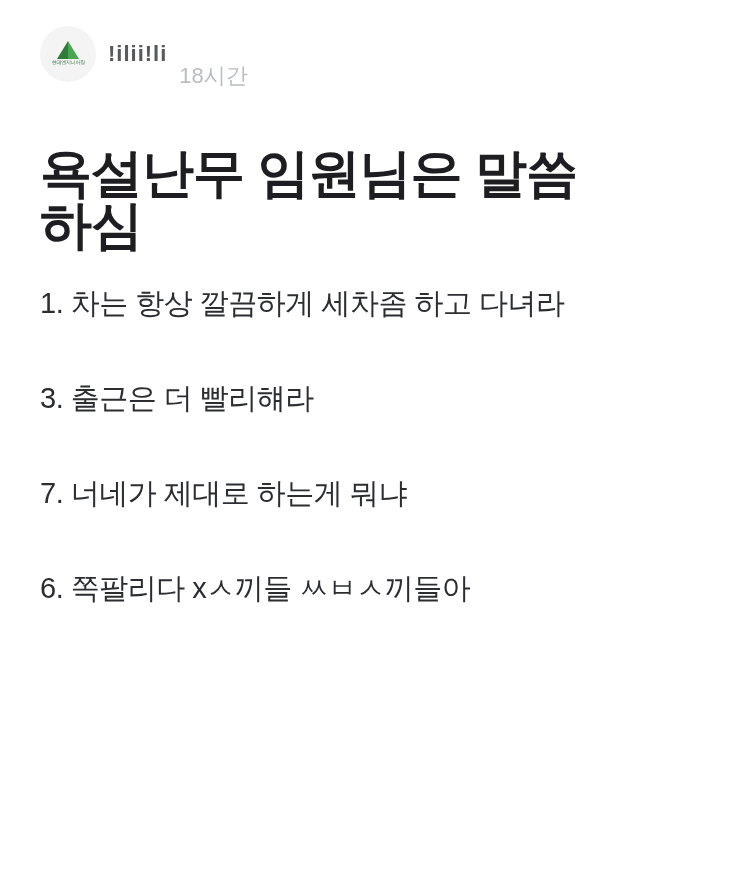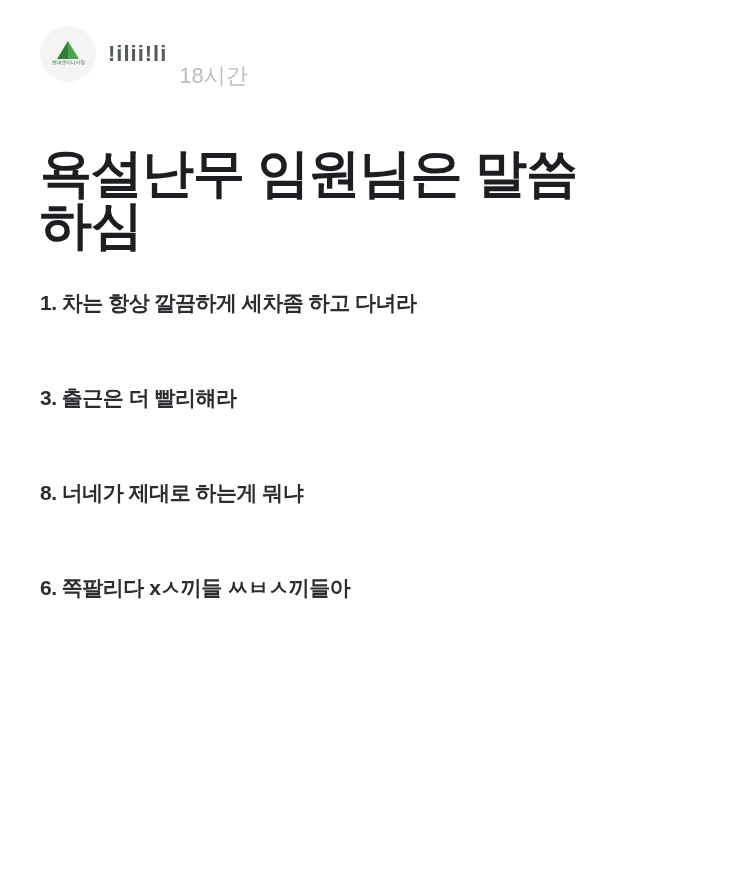--- a/index.html
+++ b/index.html
@@ -67,23 +67,23 @@
     line-height: 52px;
     font-weight: 800;
     color: #1e1e22;
     letter-spacing: -1px;
   }
   
   .post-body {
     margin-top: 36px;
   }
   .post-line {
-    font-size: 21px;
+    font-size: 29px;
     line-height: 32px;
-    font-weight: 700;
+    font-weight: 400;
     color: #2b2d30;
     letter-spacing: -0.5px;
     margin-bottom: 63px;
     white-space: nowrap;
   }
   .post-line:last-child { margin-bottom: 15px; }
 </style>
 </head>
 <body>
 
@@ -103,17 +103,17 @@
       <span class="username">!ilii!li</span>
       <span class="timestamp">18시간</span>
     </div>
   </div>
 
   <h1 class="post-title">욕설난무 임원님은 말씀하심</h1>
 
   <div class="post-body">
     <div class="post-line">1. 차는 항상 깔끔하게 세차좀 하고 다녀라</div>
     <div class="post-line">3. 출근은 더 빨리햬라</div>
-    <div class="post-line">8. 너네가 제대로 하는게 뭐냐</div>
+    <div class="post-line">7. 너네가 제대로 하는게 뭐냐</div>
     <div class="post-line">6. 쪽팔리다 xㅅ끼들 ㅆㅂㅅ끼들아</div>
   </div>
 
 </div>
 
 </body></html>

